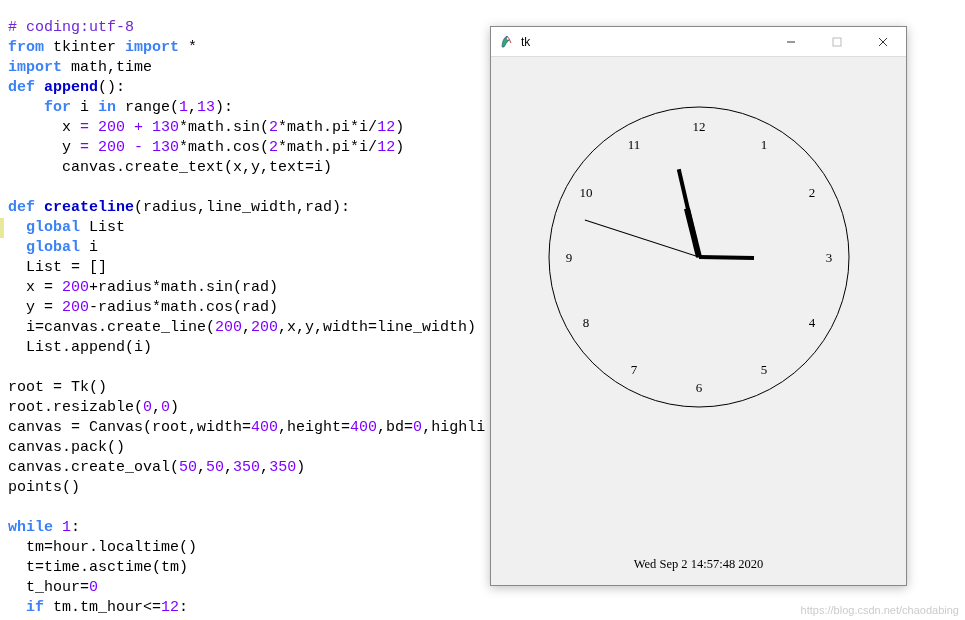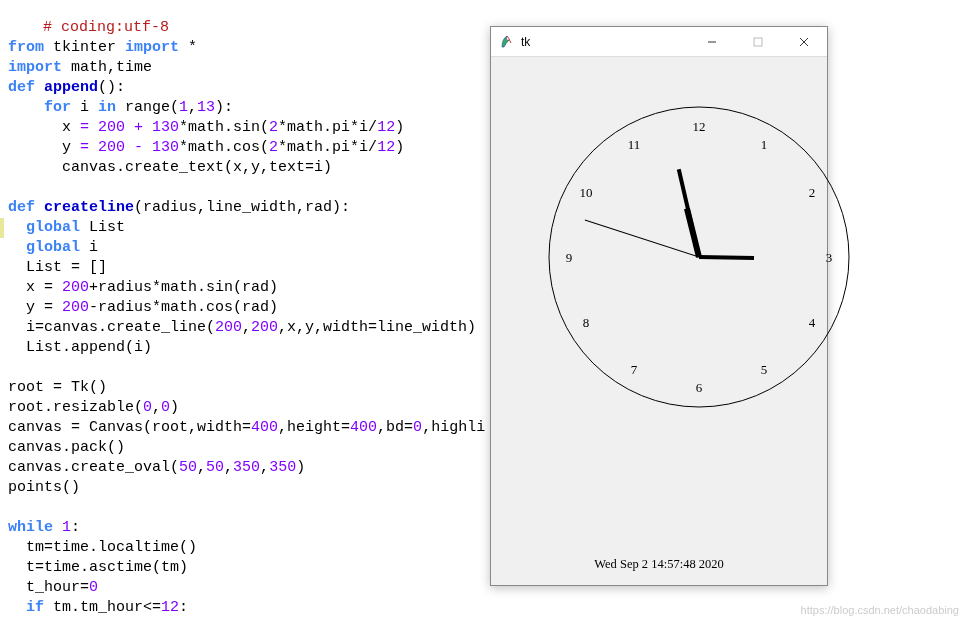--- a/index.html
+++ b/index.html
@@ -19,35 +19,35 @@
     left: 8px;
     top: -2px;
     width: 500px;
     line-height: 20px;
     white-space: pre;
     color: #000;
   }
   .kw { color: #3b82f6; font-weight: bold; }      
   .kw2 { color: #0000cc; font-weight: bold; }
   .num, .op-purple { color: #8000ff; }
-  .comment { color: #b91c1c; margin-left: 35px; }
+  .comment { color: #6d28d9; }
   .gutter-hl {
     position: absolute;
     left: 0;
     top: 218px;
     width: 4px;
     height: 20px;
     background: #e8e89a;
   }
 
   .tk-window {
     position: absolute;
     left: 490px;
     top: 26px;
-    width: 338px;
+    width: 417px;
     height: 560px;
     background: #f0f0f0;
     border: 1px solid #888;
     box-shadow: 0 2px 10px rgba(0,0,0,0.25);
   }
   .titlebar {
     height: 30px;
     background: #fff;
     display: flex;
     align-items: center;
@@ -134,21 +134,21 @@
 <span>  List.append(i)</span>
 <span></span>
 <span>root = Tk()</span>
 <span>root.resizable(</span><span class="num">0</span><span>,</span><span class="num">0</span><span>)</span>
 <span>canvas = Canvas(root,width=</span><span class="num">400</span><span>,height=</span><span class="num">400</span><span>,bd=</span><span class="num">0</span><span>,highli</span>
 <span>canvas.pack()</span>
 <span>canvas.create_oval(</span><span class="num">50</span><span>,</span><span class="num">50</span><span>,</span><span class="num">350</span><span>,</span><span class="num">350</span><span>)</span>
 <span>points()</span>
 <span></span>
 <span class="kw">while </span><span class="num">1</span><span>:</span>
-<span>  tm=time.localtime()</span>
+<span>  tm=hour.localtime()</span>
 <span>  t=time.asctime(tm)</span>
 <span>  t_hour=</span><span class="num">0</span>
 <span class="kw">  if</span><span> tm.tm_hour&lt;=</span><span class="num">12</span><span>:</span>
 <span>    t hour=tm hour</span>
 </div>
 
 <div class="tk-window">
   <div class="titlebar">
     <svg class="tk-icon" viewBox="0 0 16 16">
       <path d="M3 13 Q3 5 8 2 Q6 7 10 6 Q7 9 5 13 Z" fill="#3a6" stroke="#248" stroke-width="0.6"></path>

